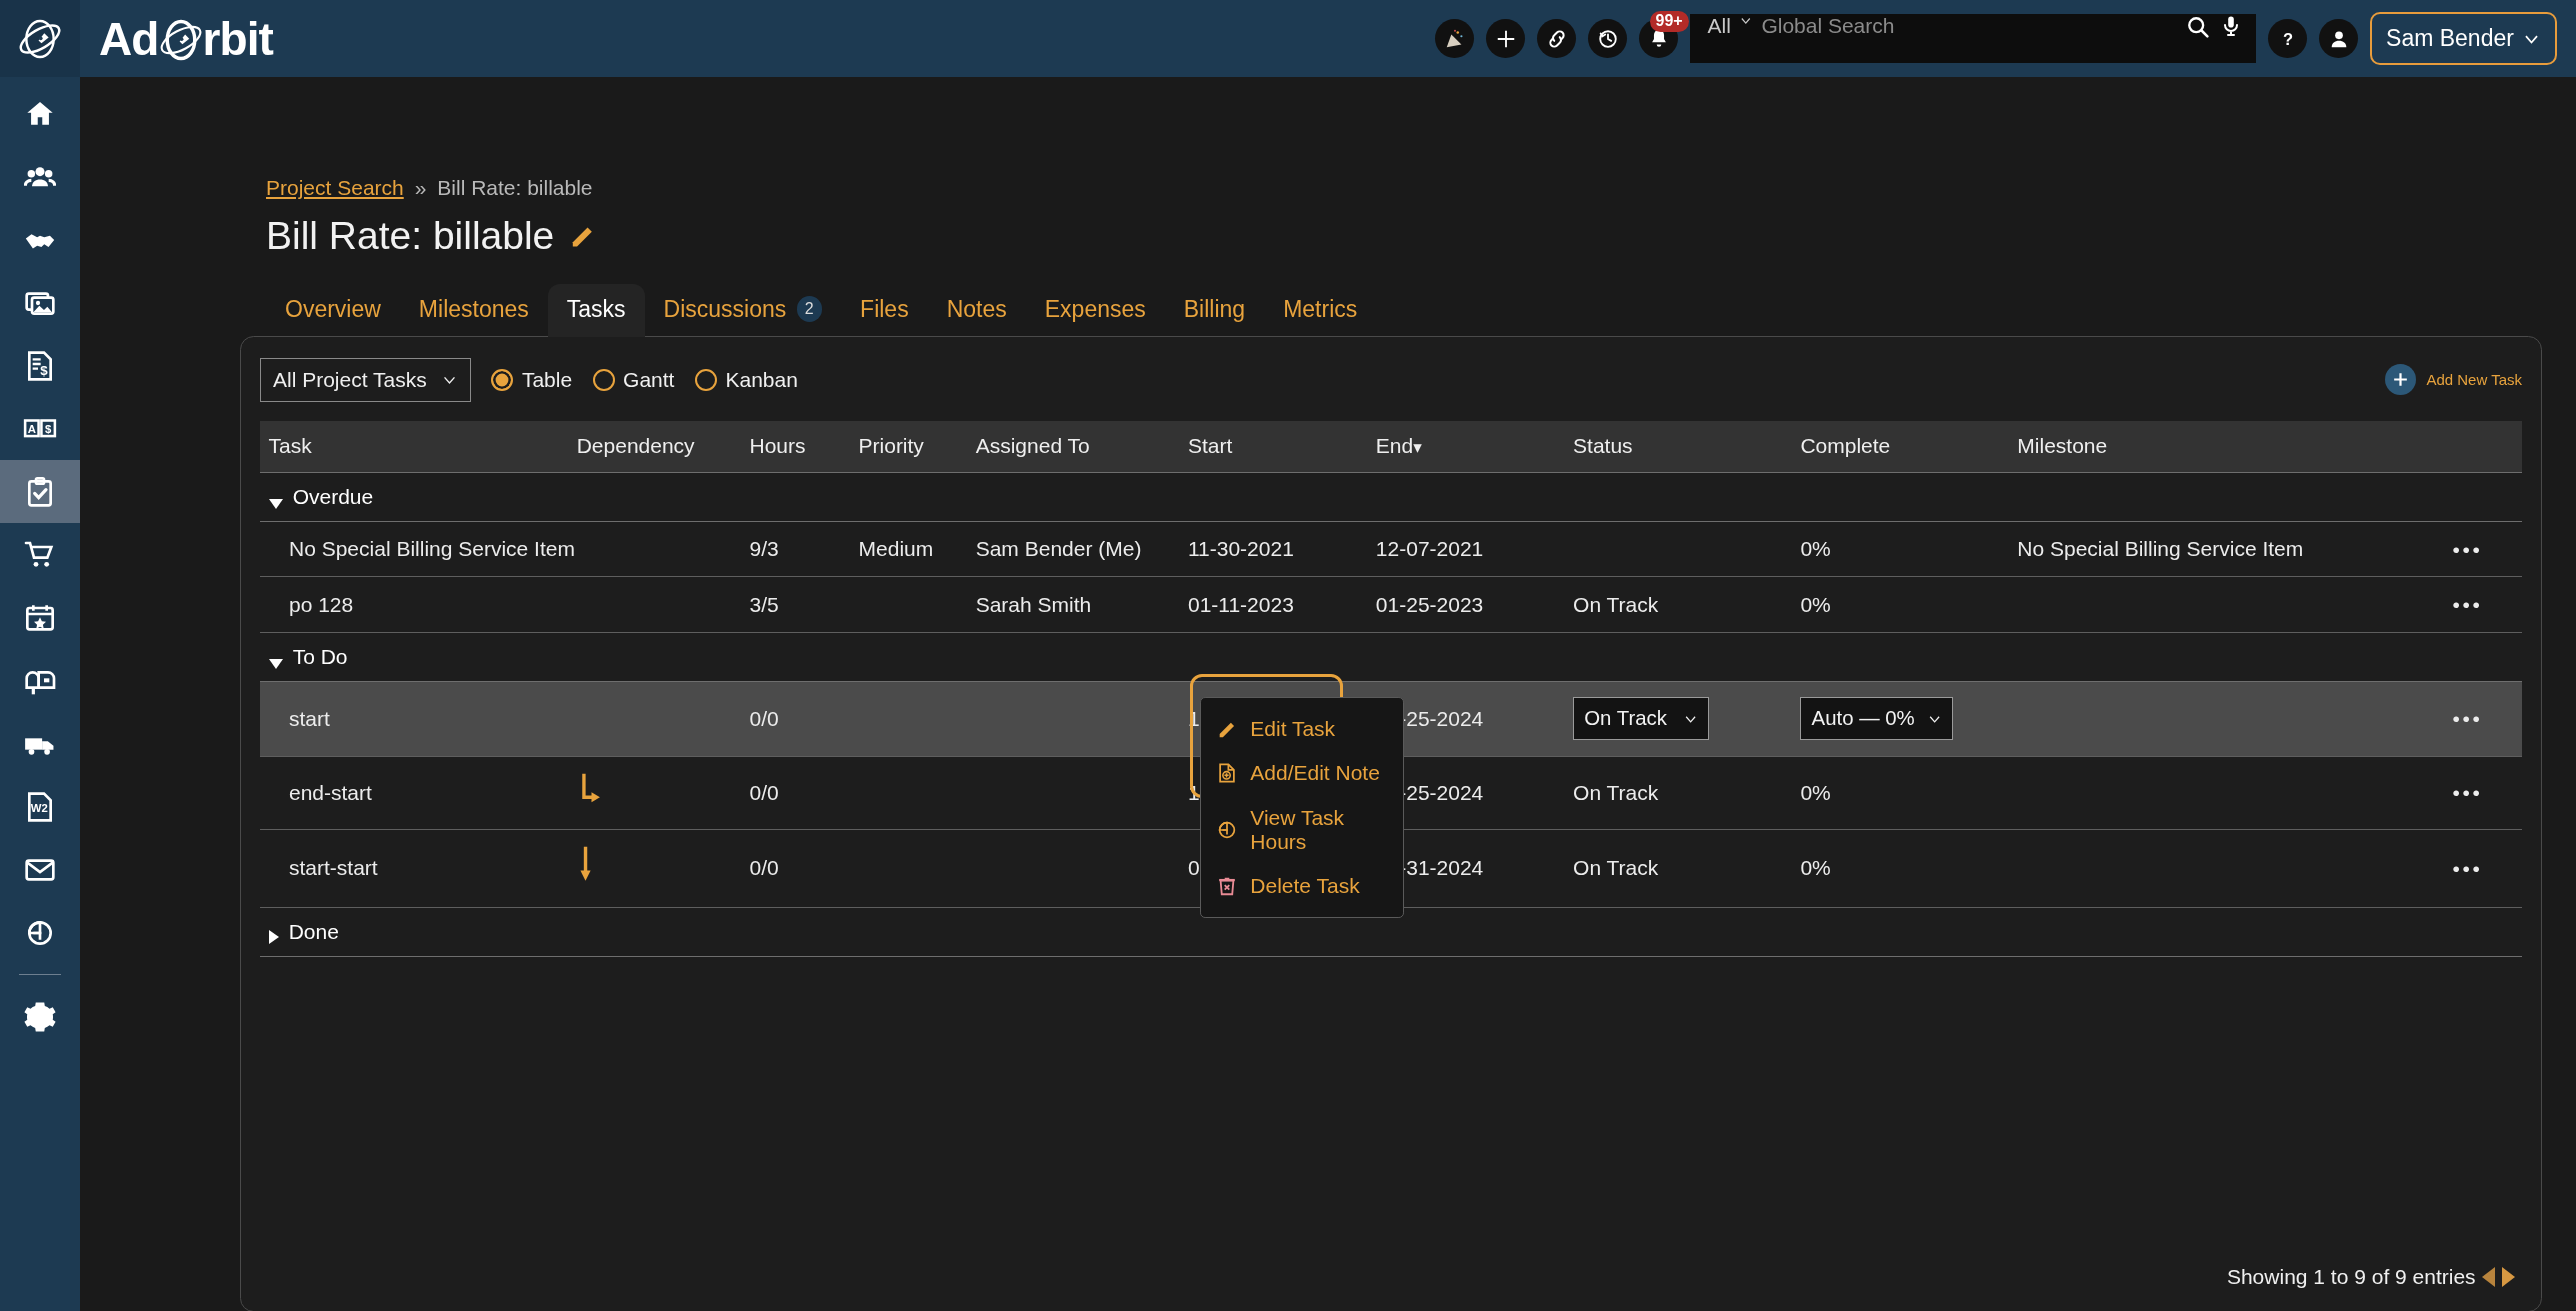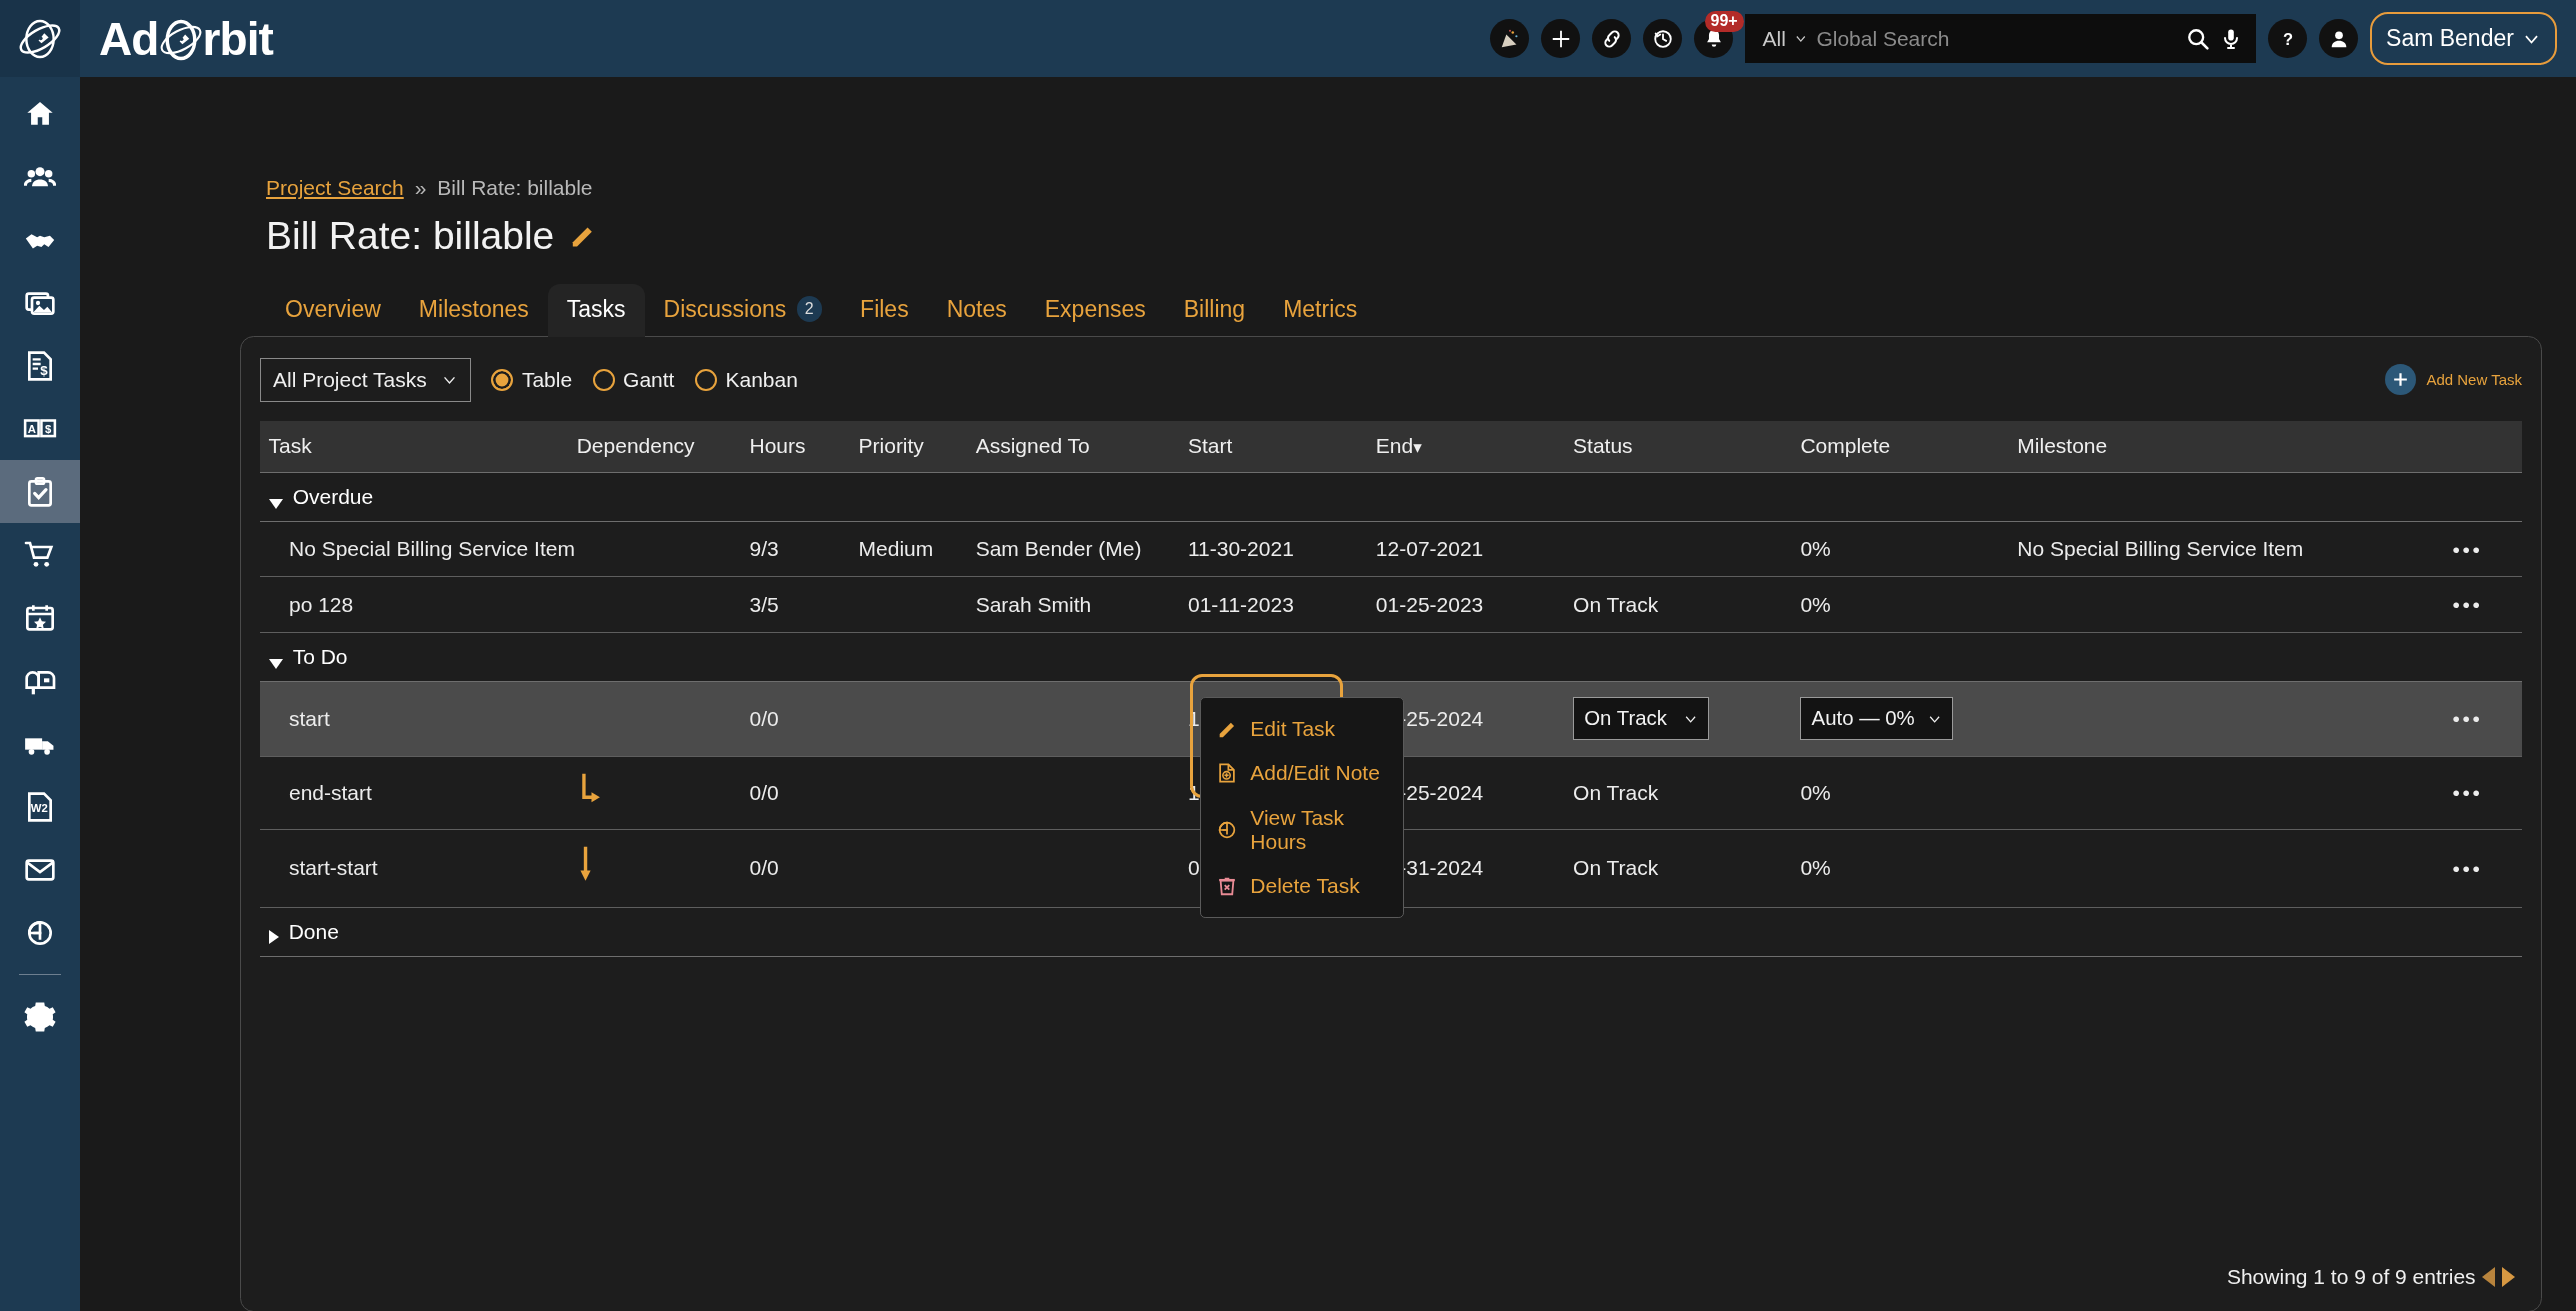--- a/index.html
+++ b/index.html
@@ -47,34 +47,34 @@
   }
   .circ-icon svg { display: block; }
   .badge-99 {
     position: absolute; top: -7.7px; right: -10.2px;
     background: #b32b28; color: #fff;
     font-size: 16px; font-weight: bold;
     border-radius: 13.6px; padding: 1.7px 6px 2.6px;
     line-height: 1;
   }
   .searchbox {
-    display: flex; align-items: center;
-    background: #0d0d0d; height: 49px; width: 511px;
+    display: flex; align-items: flex-start;
+    background: #0d0d0d; height: 49px; width: 566px;
     padding: 0 13.6px 0 17px; gap: 8.5px;
   }
   .search-all { color: #c9c9c9; font-size: 21px; }
   .search-input {
     flex: 1; background: transparent; border: 0; outline: 0;
     color: #e6e6e6; font-size: 21px;
     font-family: "Liberation Sans", sans-serif;
   }
   .search-input::placeholder { color: #8b8b8b; }
   .user-pill {
     display: flex; align-items: center; gap: 8.5px;
-    border: 2.6px solid #e89c3c; border-radius: 18px;
+    border: 2.6px solid #e89c3c; border-radius: 10px;
     padding: 6.8px 13.6px; height: 53px; cursor: pointer;
   }
   .user-pill .uname { color: #fff; font-size: 23px; }
 
   
   .bodywrap { flex: 1; display: flex; min-height: 0; }
 
   
   .sidebar {
     width: 80px; flex: 0 0 80px;

